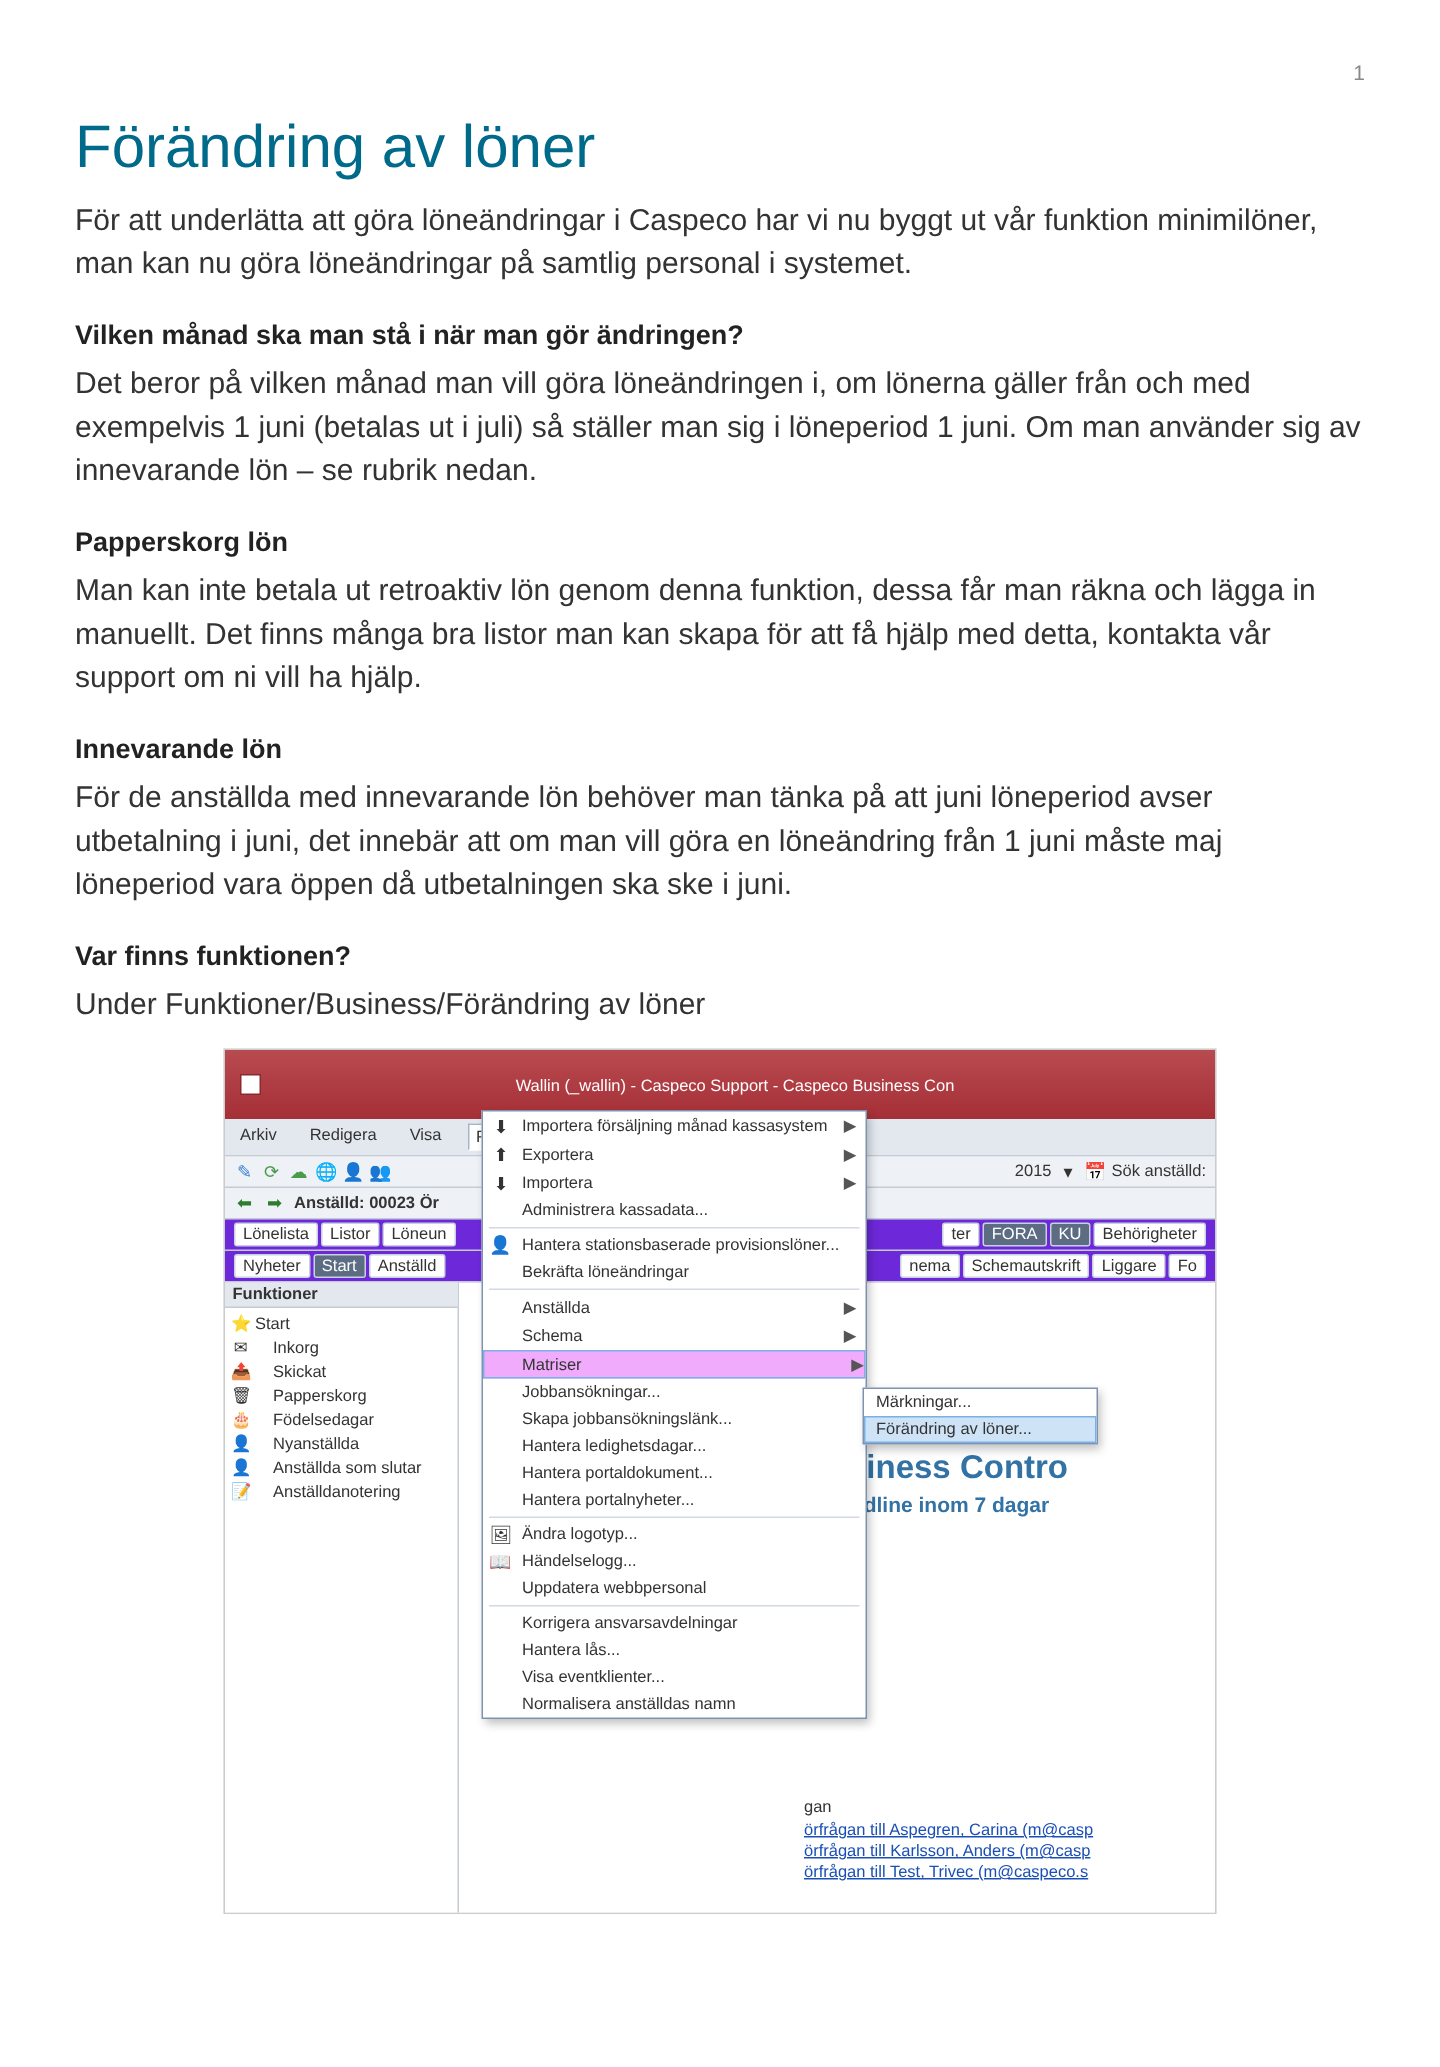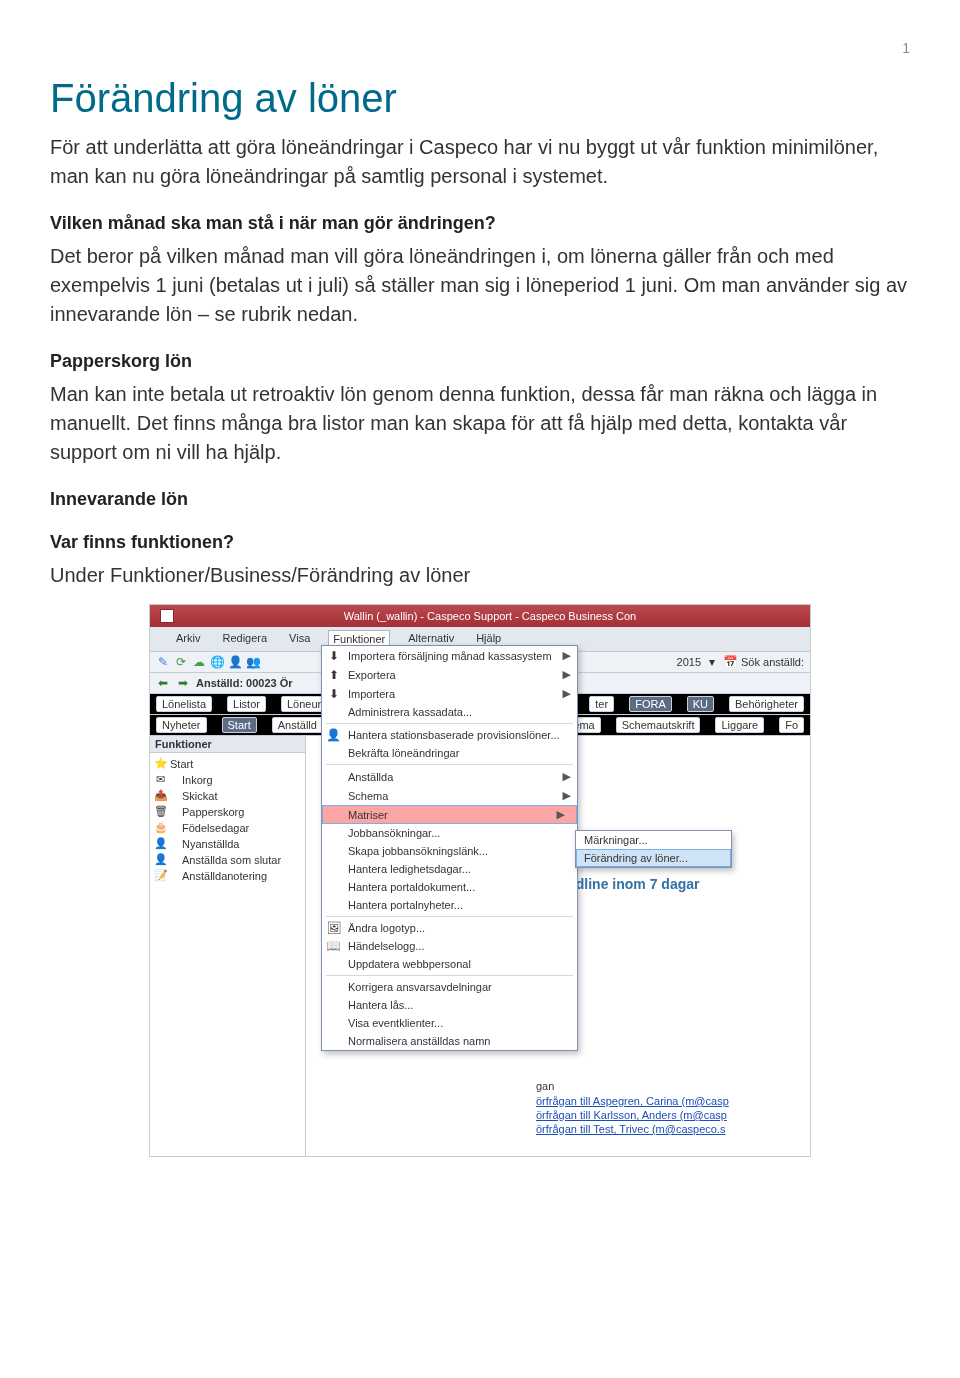--- a/index.html
+++ b/index.html
@@ -2,49 +2,49 @@
 <html><head>
 <meta charset="utf-8">
 <style>
 body{margin:0;font-family:Arial,Helvetica,sans-serif;color:#333;background:#fff}
 .page{width:960px;margin:0 auto;padding:40px 50px 40px 50px;box-sizing:border-box}
 .pgnum{text-align:right;color:#888;font-size:14px}
 h1{color:#006a8a;font-weight:400;font-size:40px;margin:20px 0 12px}
 h2{font-weight:700;font-size:18px;margin:22px 0 8px;color:#222}
 p{font-size:20px;line-height:1.45;margin:6px 0 14px;color:#333}
 .screenshot{width:660px;margin:6px auto 0;border:1px solid #ccc;font-size:11px;background:#f0f0f0;font-family:"Segoe UI",Tahoma,sans-serif;position:relative}
-.titlebar{background:linear-gradient(#b84b50,#a52f36);color:#fff;padding:4px 10px;text-align:center;display:flex;align-items:center;gap:6px}
+.titlebar{background:linear-gradient(#b84b50,#a52f36);color:#fff;padding:16px 10px;text-align:center;display:flex;align-items:flex-end;gap:6px}
 .titlebar .sq{width:12px;height:12px;background:#fff;border:1px solid #8a2a2f;display:inline-block}
-.menubar{background:#e3e8ef;padding:3px 22px;display:flex;gap:14px;border-bottom:1px solid #c5cbd5}
+.menubar{background:#e3e8ef;padding:3px 6px;display:flex;gap:14px;border-bottom:1px solid #c5cbd5}
 .menubar span{padding:2px 4px}
 .menubar .open{background:#fff;border:1px solid #a9b6c9;border-bottom-color:#fff}
 .toolbar{background:#eef2f7;padding:3px 6px;display:flex;align-items:center;gap:4px;border-bottom:1px solid #c5cbd5}
 .toolbar .ic{width:14px;height:14px;display:inline-block;font-size:12px;line-height:14px;text-align:center}
-.ribbon{background:#000000;padding:2px 6px;display:flex;gap:15px;border-bottom:1px solid #c5cbd5;overflow:hidden}
+.ribbon{background:#6d28d9;padding:2px 6px;display:flex;gap:2px;border-bottom:1px solid #c5cbd5;overflow:hidden}
 .ribbon span{background:#fff;border:1px solid #c7d1df;padding:1px 5px;border-radius:2px;white-space:nowrap}
 .ribbon span.dark{background:#5b6c83;color:#fff}
 .body{display:flex;min-height:420px}
 .sidebar{width:155px;background:#fff;border-right:1px solid #c5cbd5}
 .sidehdr{background:#e3e8ef;padding:2px 5px;font-weight:700;border-bottom:1px solid #c5cbd5}
 .tree{padding:3px 4px}
 .tree div{padding:2px 2px 2px 16px;position:relative;white-space:nowrap}
 .tree .ic2{position:absolute;left:0;top:1px;width:13px;height:13px;display:inline-block;font-size:11px;text-align:center}
 .main{flex:1;position:relative;background:#fff}
 .bigtitle{position:absolute;left:230px;top:110px;color:#3272a5;font-size:22px;font-weight:700}
 .deadline{position:absolute;left:262px;top:140px;color:#3272a5;font-size:14px;font-weight:700}
 .links{position:absolute;left:230px;bottom:20px;font-size:11px}
 .links .hdr{color:#333;padding:2px 0}
 .links a{display:block;color:#1a4fb5;text-decoration:underline;padding:1px 0}
 
 .menu{position:absolute;left:171px;top:40px;width:255px;background:#fff;border:1px solid #7e92af;box-shadow:2px 3px 6px rgba(0,0,0,.25)}
 .menu .row{display:flex;align-items:center;padding:3px 6px 3px 26px;position:relative}
 .menu .row .ic3{position:absolute;left:4px;width:16px;text-align:center;font-size:12px}
 .menu .row .arr{margin-left:auto;color:#555}
 .menu .sep{height:1px;background:#d2d9e4;margin:2px 4px}
-.menu .hl{background:#fca5a5;border:1px solid #7bb0e6;padding:2px 11px 2px 25px}
+.menu .hl{background:#f0abfc;border:1px solid #7bb0e6;padding:2px 0 2px 25px}
 
 .submenu{position:absolute;left:425px;top:225px;width:155px;background:#fff;border:1px solid #7e92af;box-shadow:2px 3px 6px rgba(0,0,0,.25)}
 .submenu .row{padding:3px 8px}
 .submenu .hl{background:#cfe3f7;border:1px solid #7bb0e6;padding:2px 7px}
 </style>
 </head>
 <body>
 
 <div class="page">
   <div class="pgnum">1</div>
@@ -52,20 +52,21 @@
   <h1>Förändring av löner</h1>
   <p>För att underlätta att göra löneändringar i Caspeco har vi nu byggt ut vår funktion minimilöner, man kan nu göra löneändringar på samtlig personal i systemet.</p>
 
   <h2>Vilken månad ska man stå i när man gör ändringen?</h2>
   <p>Det beror på vilken månad man vill göra löneändringen i, om lönerna gäller från och med exempelvis 1 juni (betalas ut i juli) så ställer man sig i löneperiod 1 juni. Om man använder sig av innevarande lön – se rubrik nedan.</p>
 
   <h2>Papperskorg lön</h2>
   <p>Man kan inte betala ut retroaktiv lön genom denna funktion, dessa får man räkna och lägga in manuellt. Det finns många bra listor man kan skapa för att få hjälp med detta, kontakta vår support om ni vill ha hjälp.</p>
 
   <h2>Innevarande lön</h2>
+  <p>För de anställda med innevarande lön behöver man tänka på att juni löneperiod avser utbetalning i juni, det innebär att om man vill göra en löneändring från 1 juni måste maj löneperiod vara öppen då utbetalningen ska ske i juni.</p>
 
   <h2>Var finns funktionen?</h2>
   <p>Under Funktioner/Business/Förändring av löner</p>
 
   <div class="screenshot">
     <div class="titlebar">
       <span class="sq"></span>
       <span style="flex:1;text-align:center">Wallin (_wallin) - Caspeco Support - Caspeco Business Con</span>
     </div>
 

